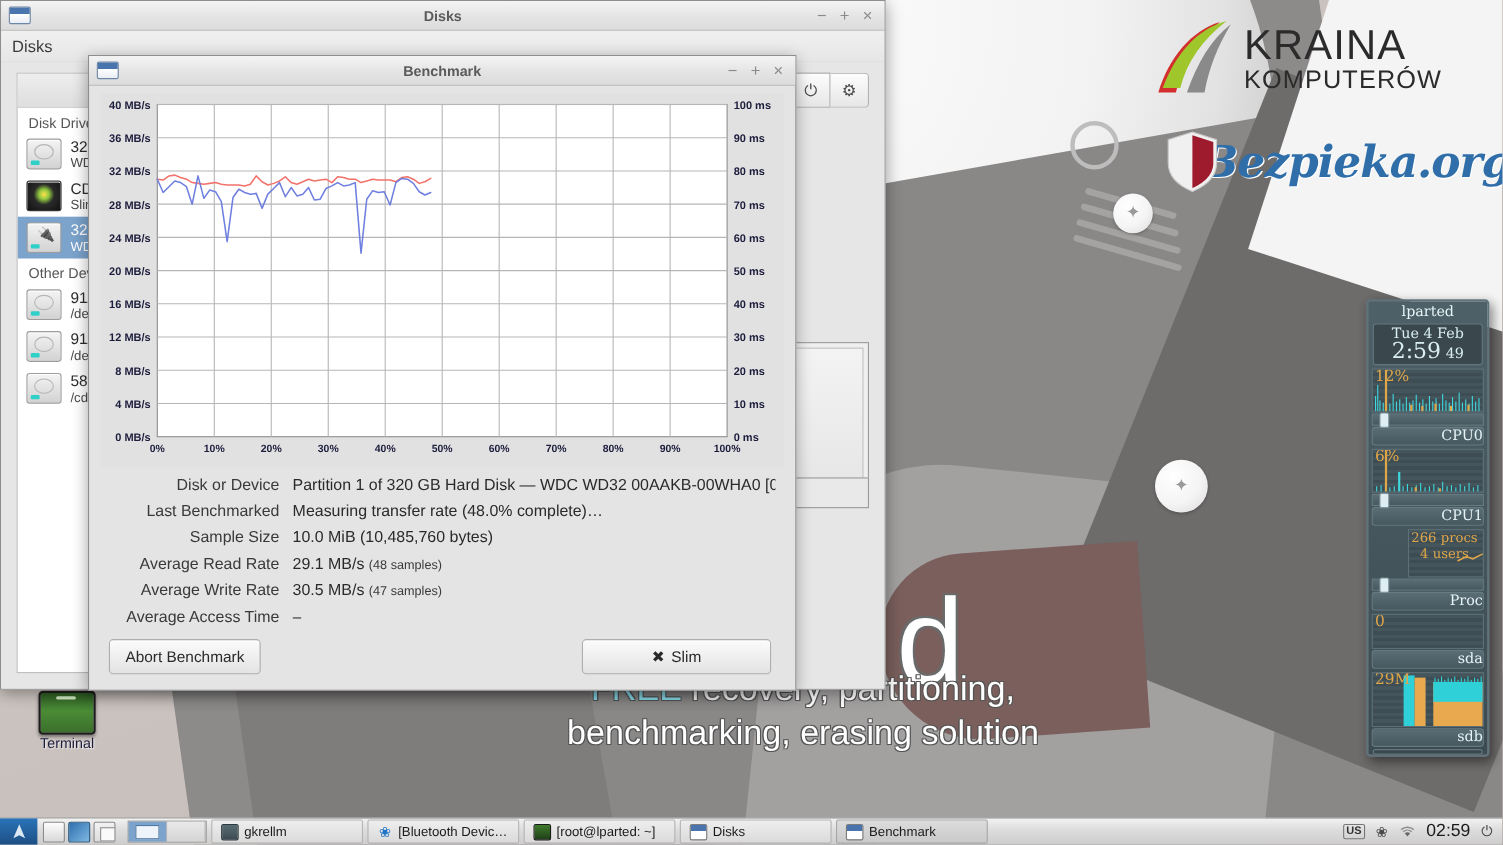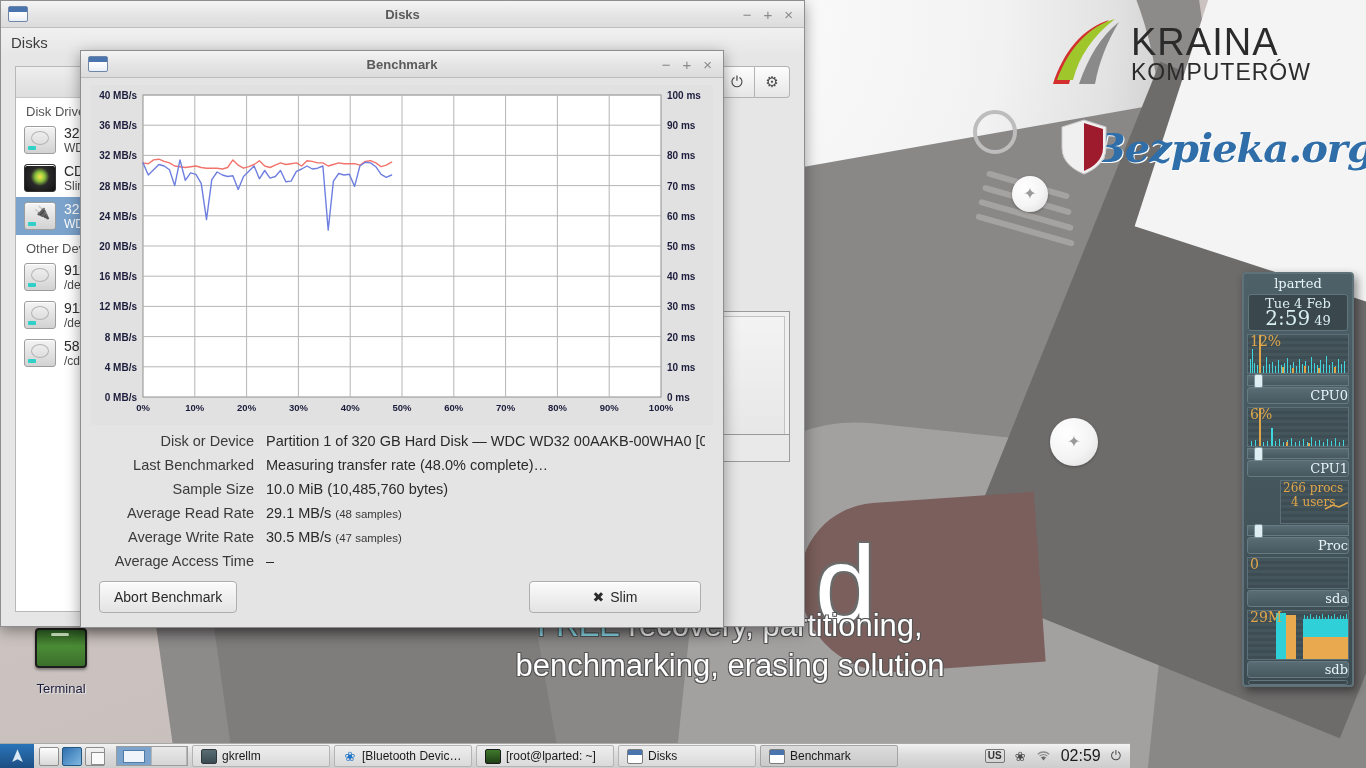--- a/index.html
+++ b/index.html
@@ -48,21 +48,21 @@
   #logo-bez .shieldwrap{width:48px;height:58px;position:relative;margin-right:-16px;}
   #logo-bez .btxt{font-family:"DejaVu Serif", serif;font-size:40px;font-style:italic;font-weight:700;
     color:#2f6ea8;letter-spacing:-1px;text-shadow:1px 1px 0 #fff;}
 
   
   #desk-icon-terminal{position:absolute;left:25px;top:628px;width:72px;text-align:center;cursor:default;}
   #desk-icon-terminal .ticon{width:48px;height:36px;margin:0 auto;border-radius:4px;
     background:linear-gradient(180deg,#2c5a22 0%,#4b8c36 45%,#3b6f2b 100%);
     border:2px solid #1d1d1d;box-shadow:0 2px 3px rgba(0,0,0,.4);position:relative;}
   #desk-icon-terminal .ticon:after{content:"";position:absolute;left:14px;top:3px;width:18px;height:3px;background:#cfe8c2;border-radius:2px;}
-  #desk-icon-terminal .tlabel{margin-top:13px;font-size:13px;color:#1c1c3c;text-shadow:1px 1px 1px #eee;}
+  #desk-icon-terminal .tlabel{margin-top:0;font-size:13px;color:#1c1c3c;text-shadow:1px 1px 1px #eee;}
 
   
   .win{position:absolute;background:#e8e8e8;border:1px solid #8e8e8e;
     box-shadow:0 4px 14px rgba(0,0,0,.38);}
   .titlebar{height:26px;display:flex;align-items:center;
     background:linear-gradient(180deg,#f4f4f4 0%,#e4e4e4 55%,#dcdcdc 100%);
     border-bottom:1px solid #bdbdbd;position:relative;}
   .titlebar .tb-icon{width:18px;height:14px;margin-left:7px;border:1px solid #6e87a8;border-radius:2px;
     background:linear-gradient(180deg,#4a74ad 0%,#4a74ad 38%,#ffffff 38%,#e9eef5 100%);}
   .titlebar .tb-title{position:absolute;left:0;right:0;text-align:center;font-size:13px;
@@ -134,21 +134,21 @@
   .gk-lbl{text-align:right;font-size:13px;color:#e6f4f8;
     background:linear-gradient(180deg,#5a6d74,#47585f);border:1px solid #667a81;border-radius:3px;margin-top:1px;line-height:15px;}
   .gk-proc{background:repeating-linear-gradient(180deg,#44555c 0 3px,#3d4d53 3px 6px);
     border:1px solid #5e7077;position:relative;height:42px;overflow:hidden;margin-left:33px;}
   .gk-proc .t1{position:absolute;left:2px;top:0;font-size:12px;color:#e0a64a;}
   .gk-proc .t2{position:absolute;left:10px;top:14px;font-size:12px;color:#e0a64a;}
   .gk-slider{height:9px;background:linear-gradient(180deg,#5a6d74,#47585f);border:1px solid #667a81;position:relative;margin-top:1px;}
   .gk-slider i{position:absolute;left:6px;top:-2px;width:7px;height:12px;background:#dfeef2;border:1px solid #7f949b;border-radius:2px;}
 
   
-  #taskbar{position:absolute;left:0;bottom:0;width:1130px;height:24px;display:flex;align-items:center;
+  #taskbar{position:absolute;left:0;bottom:0;width:1366px;height:24px;display:flex;align-items:center;
     background:linear-gradient(180deg,#f2f2f2 0%,#dcdcdc 45%,#cdcdcd 100%);border-top:1px solid #a9a9a9;
     font-size:12px;color:#1a1a1a;}
   #tb-start{width:34px;height:24px;display:flex;align-items:center;justify-content:center;
     background:linear-gradient(180deg,#2a73b8,#1d4f84);}
   #tb-start .arch{width:17px;height:16px;}
   .tb-launch{display:flex;align-items:center;gap:3px;padding:0 5px;}
   .tb-mini{width:18px;height:17px;border:1px solid #8d8d8d;border-radius:2px;
     background:linear-gradient(180deg,#fdfdfd,#d8d8d8);position:relative;}
   .tb-mini.globe{background:linear-gradient(135deg,#2e6fae,#7fb8e2);border-color:#24577f;}
   .tb-mini.wins{background:linear-gradient(180deg,#f2f2f2,#dcdcdc);}

